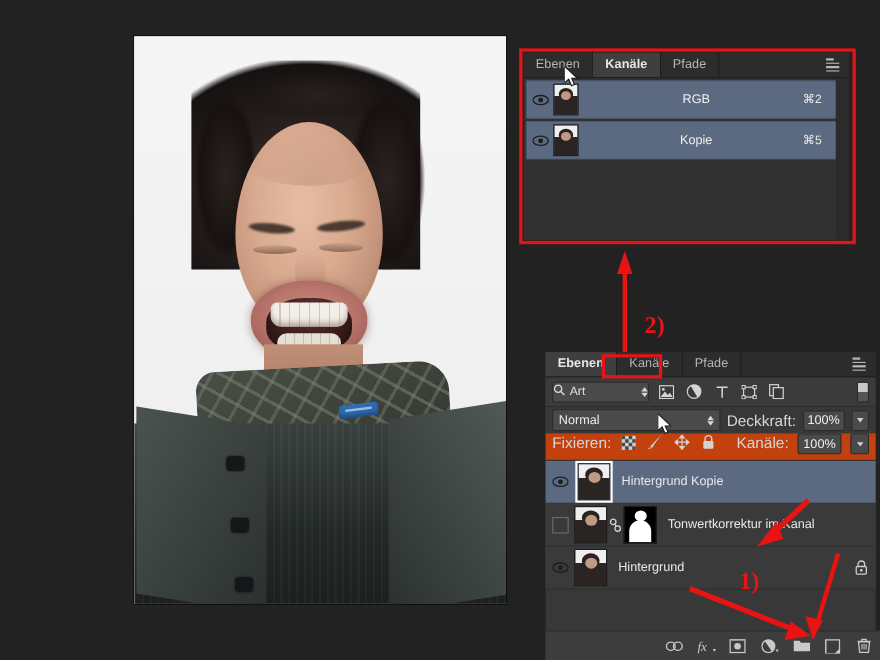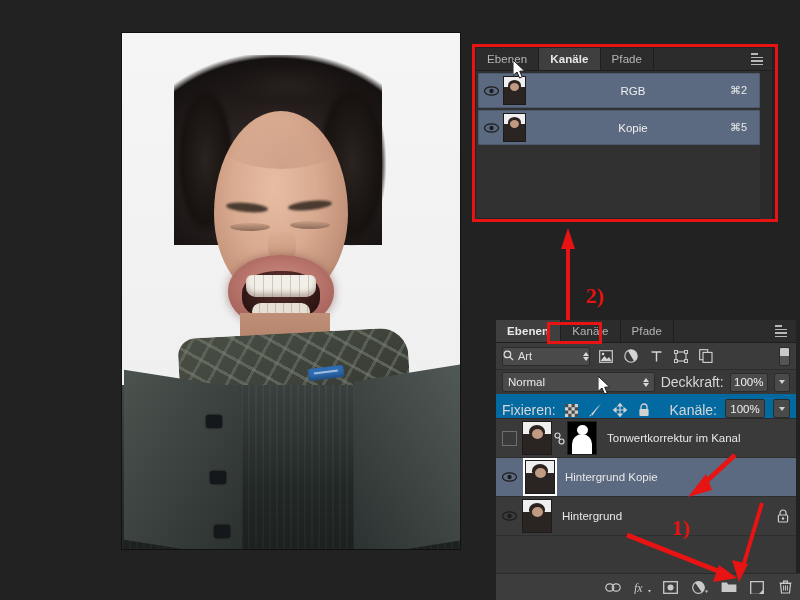--- a/index.html
+++ b/index.html
@@ -204,21 +204,21 @@
   .num-box{
     width:38px;height:17px;background:#4a4a4a;border:1px solid #2b2b2b;border-radius:2px;
     color:#f0f0f0;font-size:11.5px;display:flex;align-items:center;justify-content:center;
   }
   .num-arrow{
     width:15px;height:17px;background:#4a4a4a;border:1px solid #2b2b2b;border-radius:2px;
     display:flex;align-items:center;justify-content:center;
   }
   .num-arrow b{width:0;height:0;border-left:3px solid transparent;border-right:3px solid transparent;border-top:4px solid #d0d0d0;}
 
-  .lock-row{display:flex;align-items:flex-end;height:24px;padding:0 6px;gap:8px;background:#0369a1;border-bottom:1px solid #2b2b2b;}
+  .lock-row{display:flex;align-items:flex-start;height:24px;padding:0 6px;gap:8px;background:#c2410c;border-bottom:1px solid #2b2b2b;}
   .lock-ico{width:16px;height:16px;display:flex;align-items:center;justify-content:center;color:#d2d2d2;}
 
   .layer-list{background:#3a3a3a;}
   .layer-row{
     display:flex;align-items:center;height:38px;
     border-bottom:1px solid #2e2e2e;background:#3a3a3a;position:relative;
   }
   .layer-row.selected{background:#5b6a81;}
   .lay-eye{width:26px;display:flex;justify-content:center;align-items:center;}
   .eye-empty{width:13px;height:13px;border:1px solid #6e6e6e;background:#3a3a3a;}
@@ -461,45 +461,45 @@
       </span>
       <span class="small-label" style="margin-left:auto">Kanäle:</span>
       <span class="num-box">100%</span>
       <span class="num-arrow">
           <b></b>
         </span>
     </div>
 
     <div class="layer-list">
 
+      <div class="layer-row selected">
+        <span class="lay-eye">
+          <svg width="15" height="10" viewBox="0 0 15 10">
+              <ellipse cx="7.5" cy="5" rx="7" ry="4.2" fill="none" stroke="#1d1d1d" stroke-width="1.2"></ellipse>
+              <circle cx="7.5" cy="5" r="2.2" fill="#1d1d1d"></circle>
+            </svg>
+        </span>
+        <span class="lay-thumb outlined"></span>
+        <span class="lay-name">Hintergrund Kopie</span>
+      </div>
+
       <div class="layer-row">
         <span class="lay-eye">
           <span class="eye-empty"></span>
         </span>
         <span class="lay-thumb"></span>
         <span class="link-ico">
           <svg width="11" height="13" viewBox="0 0 11 13">
               <rect x="1" y="1" width="5" height="5" rx="2.5" fill="none" stroke="#d6d6d6" stroke-width="1.2"></rect>
               <rect x="5" y="7" width="5" height="5" rx="2.5" fill="none" stroke="#d6d6d6" stroke-width="1.2"></rect>
               <line x1="4.5" y1="5" x2="6.5" y2="8" stroke="#d6d6d6" stroke-width="1.2"></line>
             </svg>
         </span>
         <span class="mask-thumb"></span>
         <span class="lay-name">Tonwertkorrektur im Kanal</span>
-      </div>
-
-      <div class="layer-row selected">
-        <span class="lay-eye">
-          <svg width="15" height="10" viewBox="0 0 15 10">
-              <ellipse cx="7.5" cy="5" rx="7" ry="4.2" fill="none" stroke="#1d1d1d" stroke-width="1.2"></ellipse>
-              <circle cx="7.5" cy="5" r="2.2" fill="#1d1d1d"></circle>
-            </svg>
-        </span>
-        <span class="lay-thumb outlined"></span>
-        <span class="lay-name">Hintergrund Kopie</span>
       </div>
 
       <div class="layer-row">
         <span class="lay-eye">
           <svg width="15" height="10" viewBox="0 0 15 10">
               <ellipse cx="7.5" cy="5" rx="7" ry="4.2" fill="none" stroke="#1d1d1d" stroke-width="1.2"></ellipse>
               <circle cx="7.5" cy="5" r="2.2" fill="#1d1d1d"></circle>
             </svg>
         </span>
         <span class="lay-thumb"></span>

